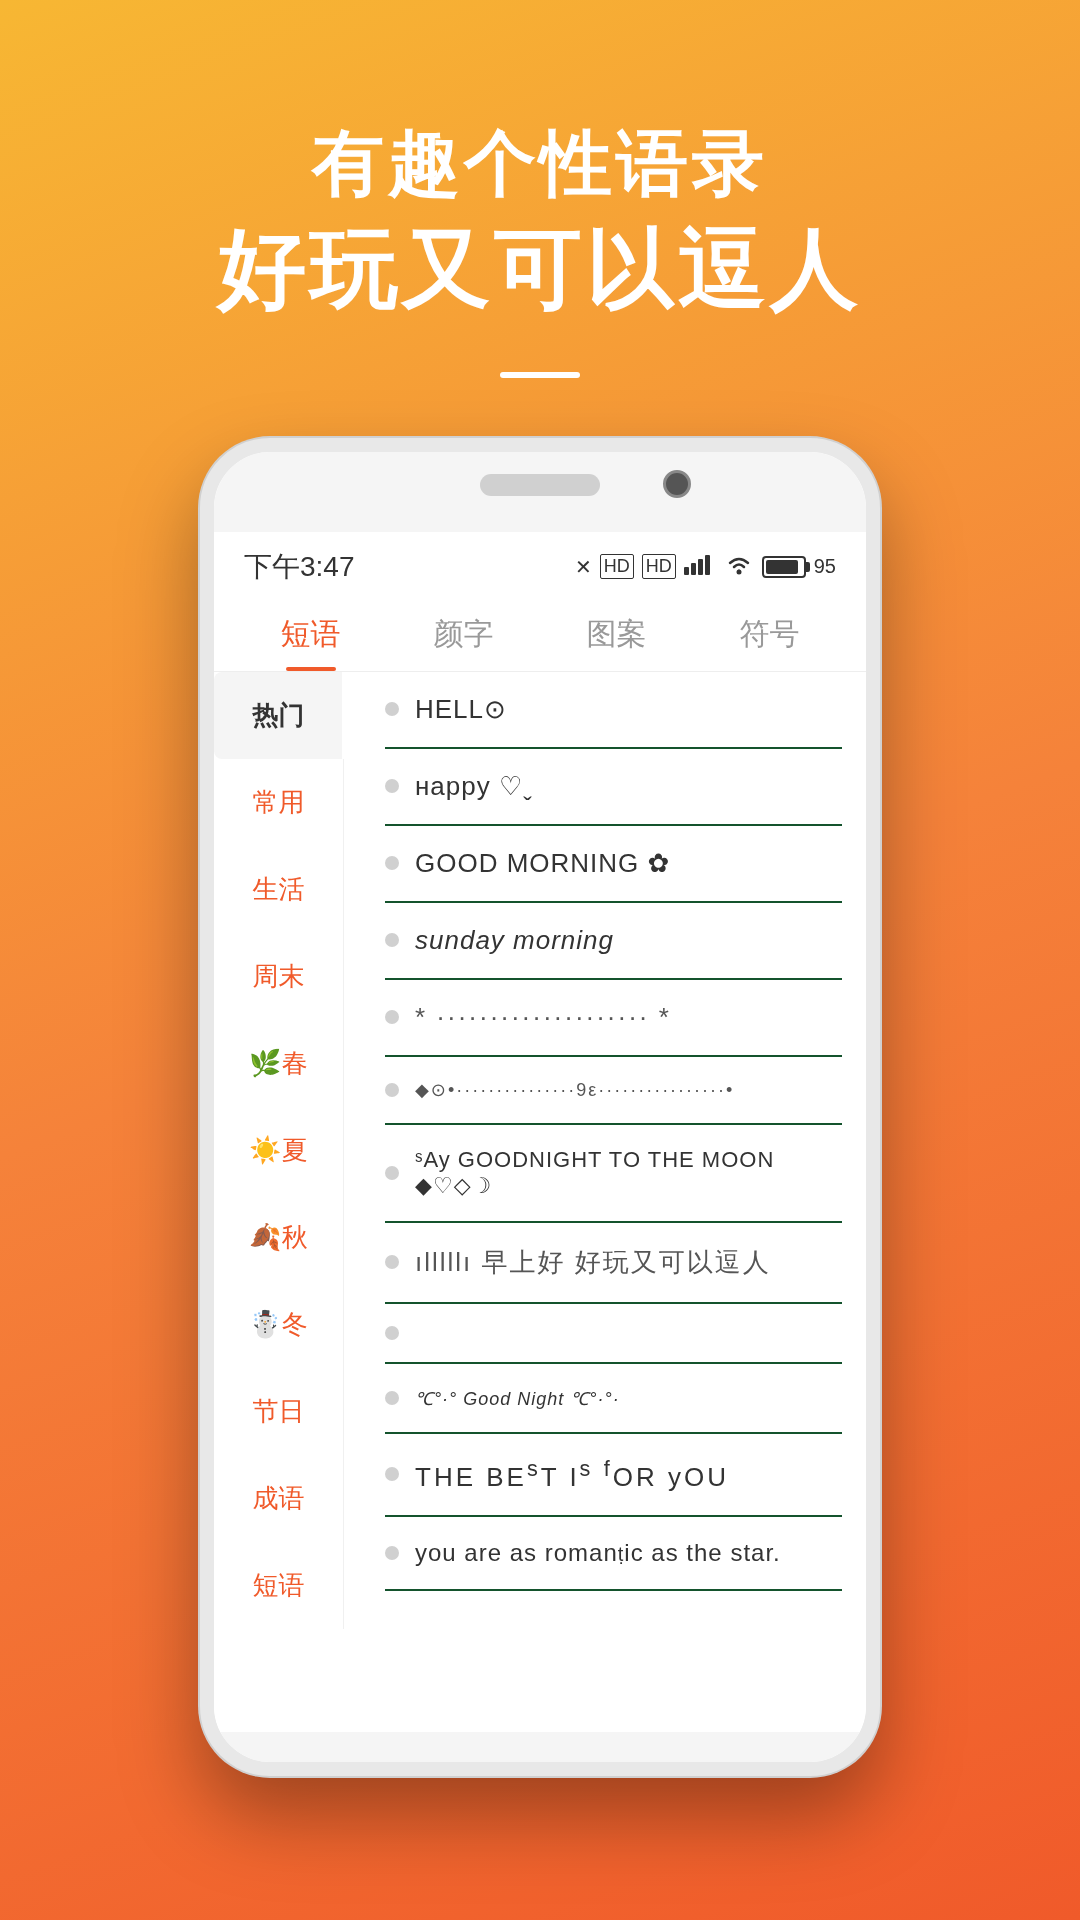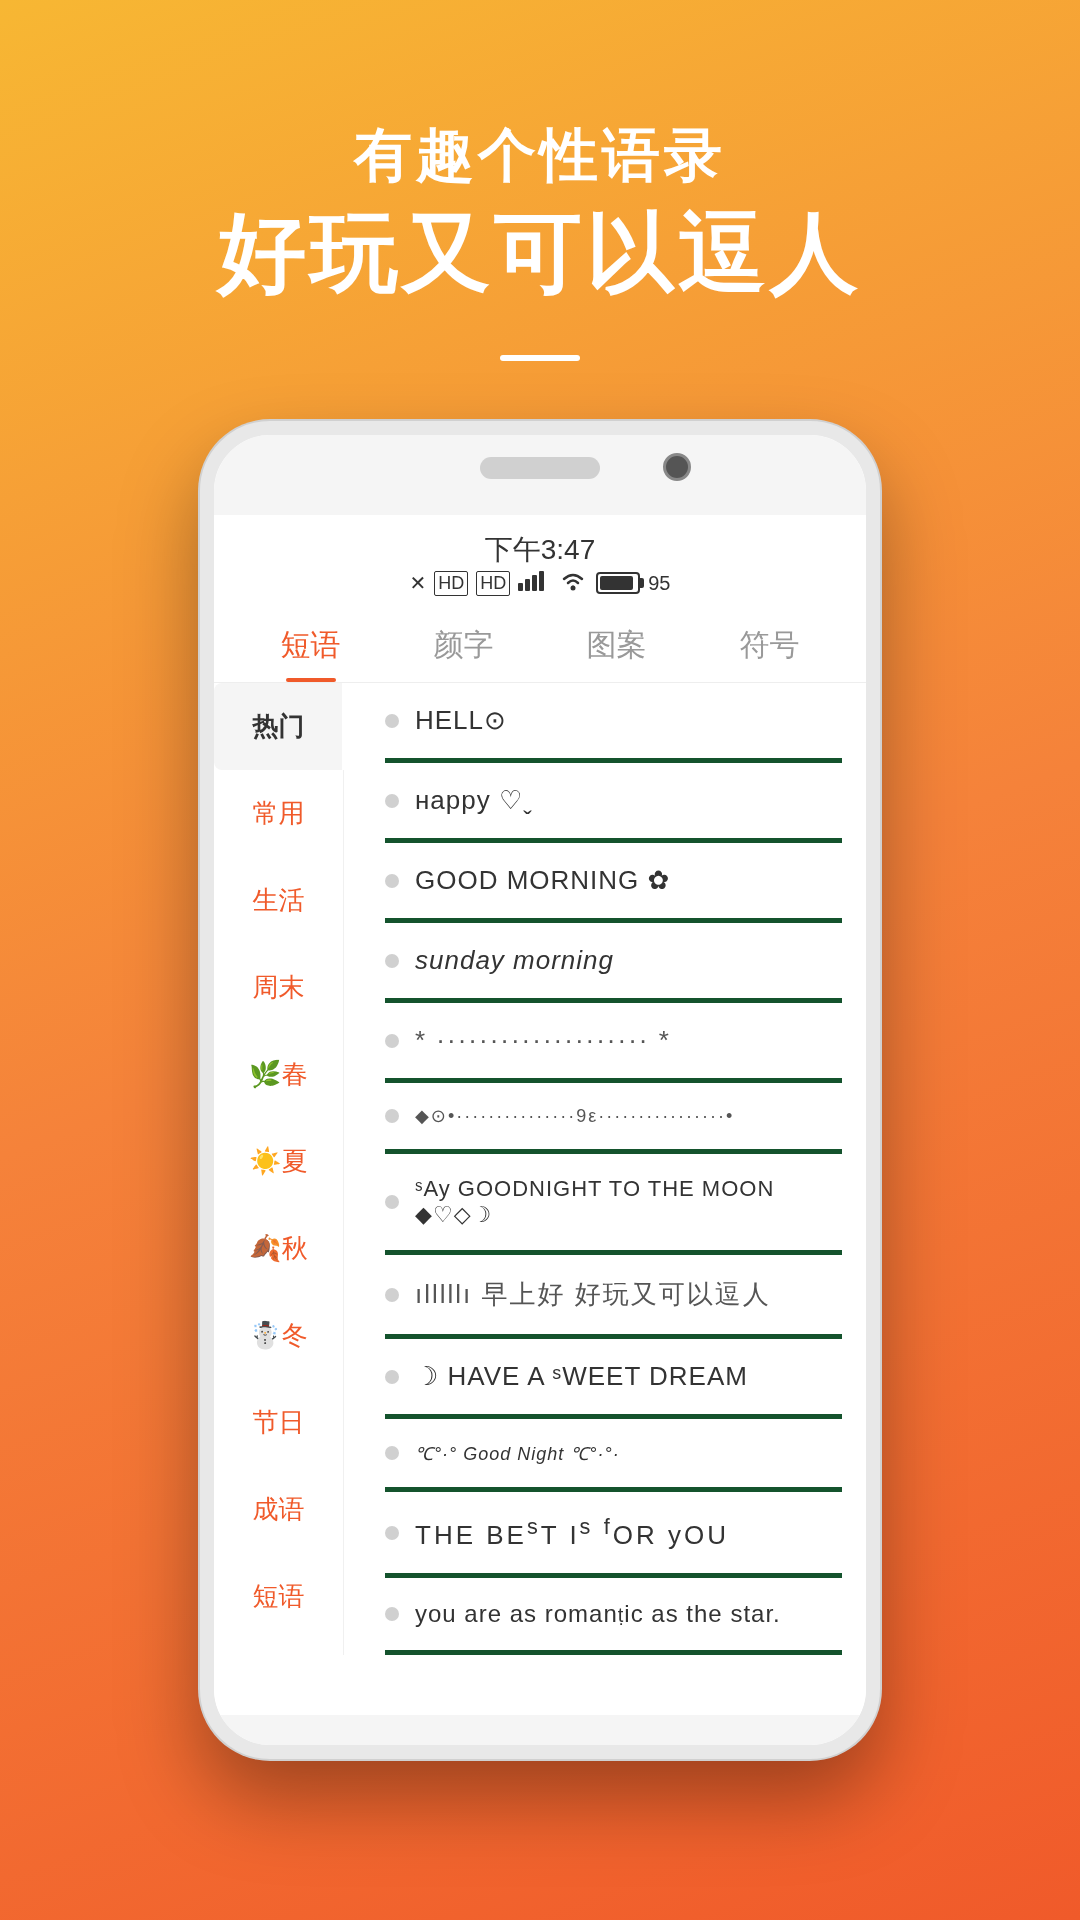--- a/index.html
+++ b/index.html
@@ -13,21 +13,21 @@
       background: linear-gradient(160deg, #f7b733 0%, #f5823a 50%, #f05a2a 100%);
     }
 
     .hero-section {
       width: 100%;
       padding-top: 120px;
       text-align: center;
     }
 
     .hero-title-1 {
-      font-size: 58px;
+      font-size: 72px;
       font-weight: 700;
       color: #fff;
       letter-spacing: 4px;
       line-height: 1.2;
     }
 
     .hero-title-2 {
       font-size: 88px;
       font-weight: 700;
       color: #fff;
@@ -98,21 +98,20 @@
       background: #fff;
       min-height: 1200px;
     }
 
     .status-bar {
       display: flex;
       justify-content: space-between;
       align-items: center;
       padding: 16px 30px 10px;
       background: #fff;
-      flex-direction: column;
     }
 
     .status-time {
       font-size: 28px;
       font-weight: 500;
       color: #333;
     }
 
     .status-icons {
       display: flex;
@@ -225,21 +224,21 @@
 
     .list-area {
       flex: 1;
       padding: 0 24px;
     }
 
     .list-item {
       display: flex;
       align-items: center;
       padding: 22px 0;
-      border-bottom: 5px solid #14532d;
+      border-bottom: 2px solid #14532d;
       gap: 16px;
     }
 
     .list-bullet {
       width: 14px;
       height: 14px;
       border-radius: 50%;
       background: #d0d0d0;
       flex-shrink: 0;
     }
@@ -361,21 +360,20 @@
           <div class="list-item">
             <div class="list-bullet"></div>
             <div class="list-text" style="font-size:22px;">ˢAy GOODNIGHT TO THE MOON ◆♡◇☽</div>
           </div>
           <div class="list-item">
             <div class="list-bullet"></div>
             <div class="list-text decorative">ılllllı 早上好 好玩又可以逗人</div>
           </div>
           <div class="list-item">
             <div class="list-bullet"></div>
-            <div class="list-text">☽ HAVE A ˢWEET DREAM</div>
           </div>
           <div class="list-item">
             <div class="list-bullet"></div>
             <div class="list-text special" style="font-size:18px;">℃°·° <i>Good Night</i> ℃°·°·</div>
           </div>
           <div class="list-item">
             <div class="list-bullet"></div>
             <div class="list-text" style="letter-spacing:3px;">THE BE<sup>s</sup>T I<sup>s</sup> <sup>f</sup>OR yOU</div>
           </div>
           <div class="list-item">

